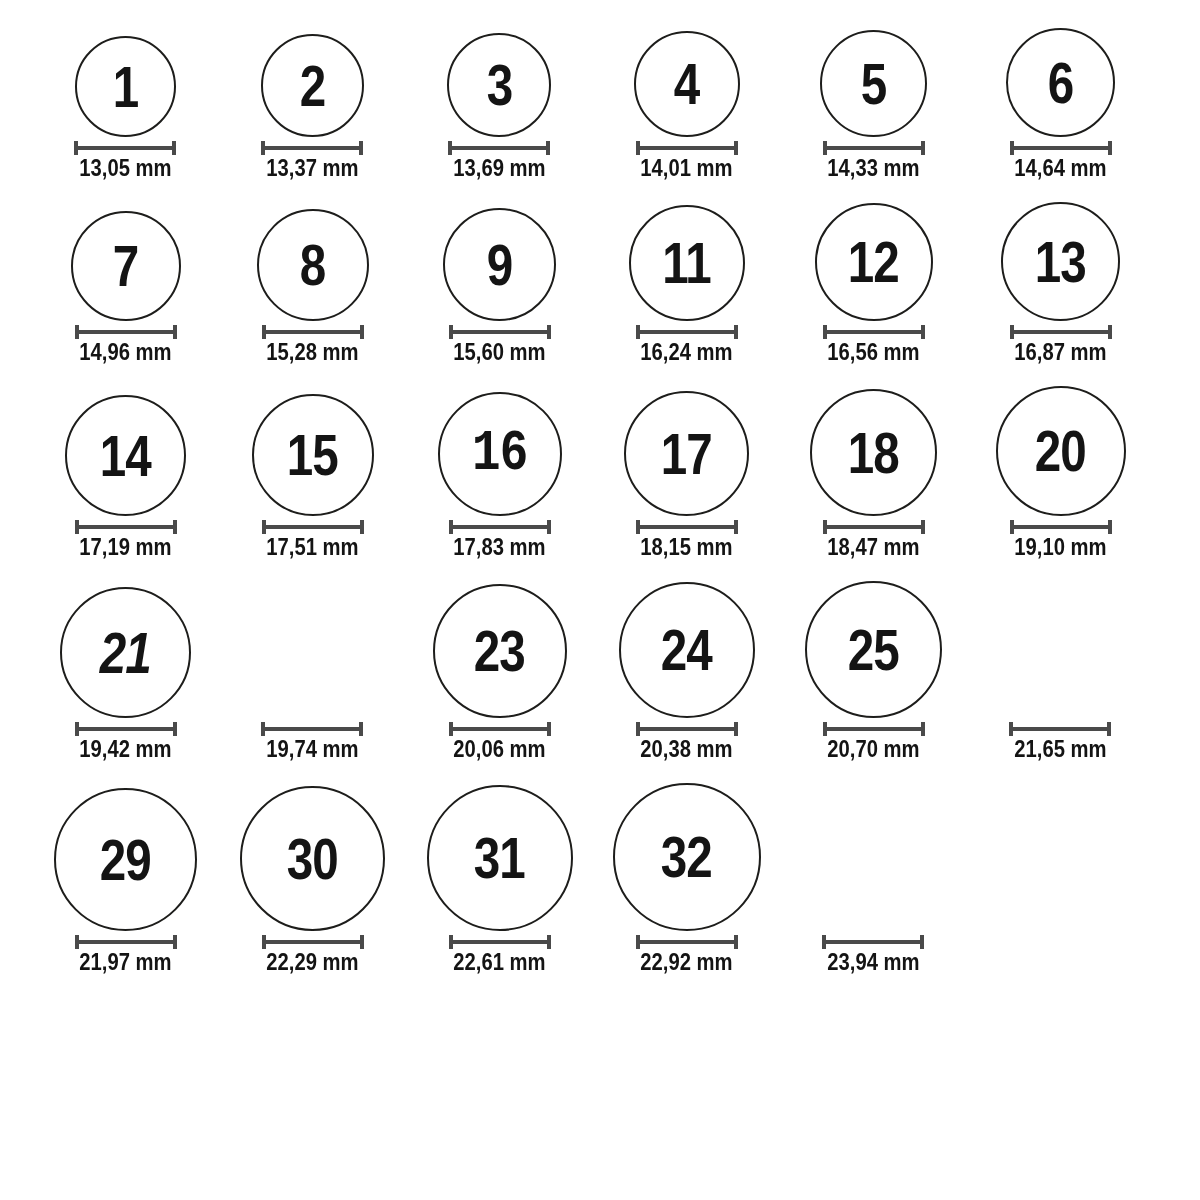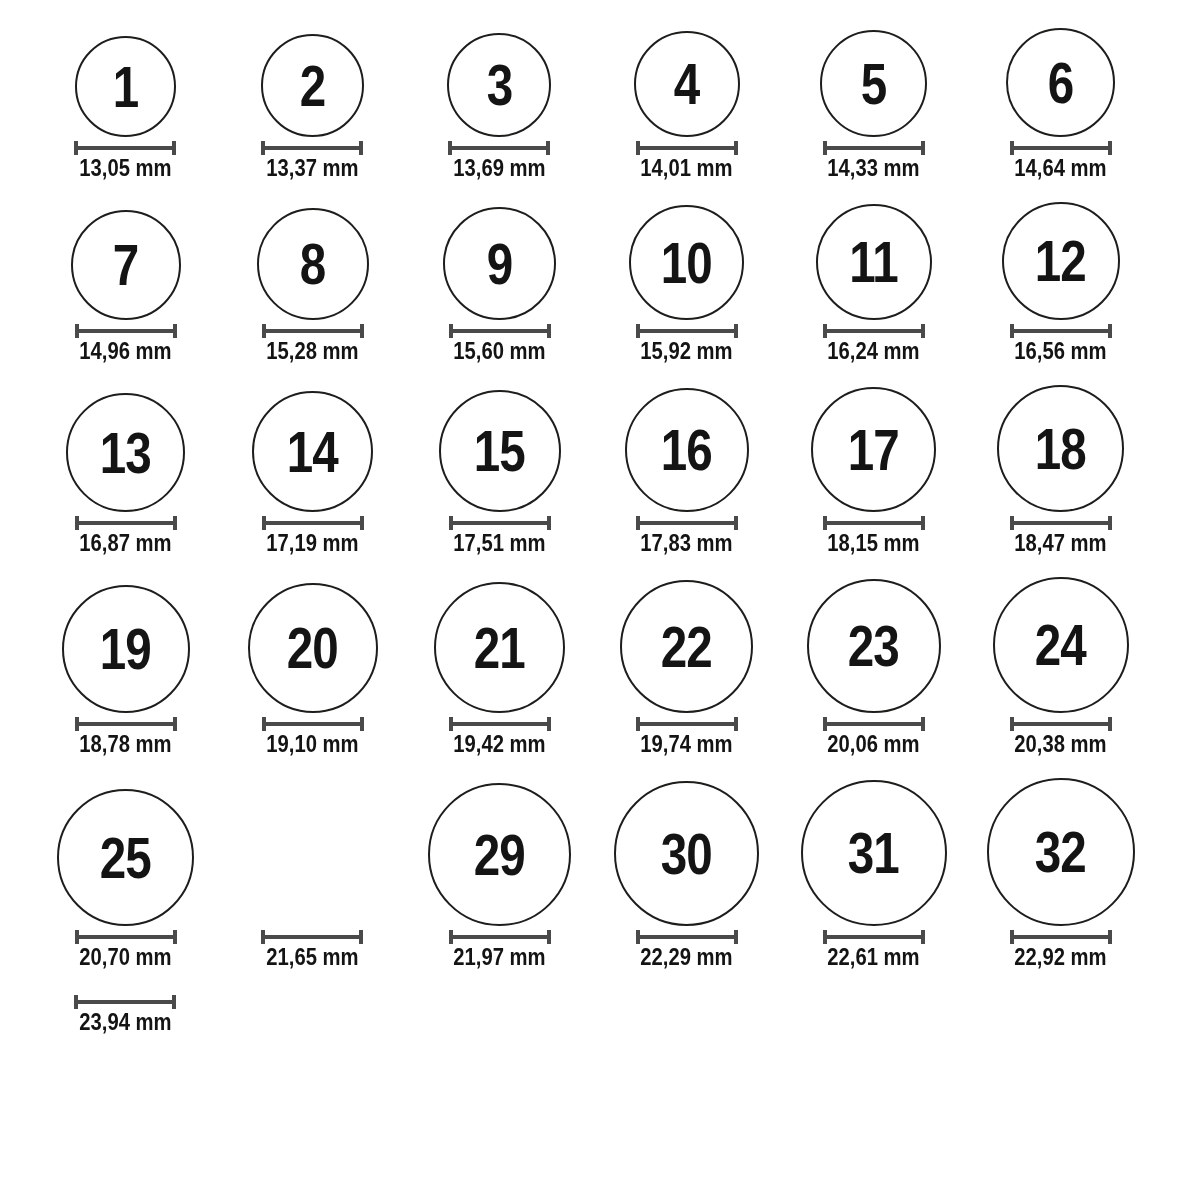--- a/index.html
+++ b/index.html
@@ -156,30 +156,20 @@
         <div class="circle" style="width: 113px; height: 113px; border: 2.5px solid rgb(29, 29, 27);">
           <span class="num" style="color: rgb(20, 20, 20);">9</span>
         </div>
         <div class="dim" style="width: 102px; background: rgb(74, 74, 74);">
           <span class="tick left" style="background: rgb(74, 74, 74);"></span>
           <span class="tick right" style="background: rgb(74, 74, 74);"></span>
         </div>
         <span class="label" style="color: rgb(20, 20, 20);">15,60 mm</span>
       </div>
       <div class="cell">
-        <div class="circle" style="width: 115px; height: 115px; border: 2.5px solid rgb(29, 29, 27);">
-          <span class="num" style="color: rgb(20, 20, 20);">10</span>
-        </div>
-        <div class="dim" style="width: 102px; background: rgb(74, 74, 74);">
-          <span class="tick left" style="background: rgb(74, 74, 74);"></span>
-          <span class="tick right" style="background: rgb(74, 74, 74);"></span>
-        </div>
-        <span class="label" style="color: rgb(20, 20, 20);">15,92 mm</span>
-      </div>
-      <div class="cell">
         <div class="circle" style="width: 116px; height: 116px; border: 2.5px solid rgb(29, 29, 27);">
           <span class="num" style="color: rgb(20, 20, 20);">11</span>
         </div>
         <div class="dim" style="width: 102px; background: rgb(74, 74, 74);">
           <span class="tick left" style="background: rgb(74, 74, 74);"></span>
           <span class="tick right" style="background: rgb(74, 74, 74);"></span>
         </div>
         <span class="label" style="color: rgb(20, 20, 20);">16,24 mm</span>
       </div>
       <div class="cell">
@@ -216,21 +206,21 @@
         <div class="circle" style="width: 122px; height: 122px; border: 2.5px solid rgb(29, 29, 27);">
           <span class="num" style="color: rgb(20, 20, 20);">15</span>
         </div>
         <div class="dim" style="width: 102px; background: rgb(74, 74, 74);">
           <span class="tick left" style="background: rgb(74, 74, 74);"></span>
           <span class="tick right" style="background: rgb(74, 74, 74);"></span>
         </div>
         <span class="label" style="color: rgb(20, 20, 20);">17,51 mm</span>
       </div>
       <div class="cell">
-        <div class="circle" style="width: 124px; height: 124px; border: 2.5px solid rgb(29, 29, 27);">
+        <div class="circle" style="width: 124px; height: 124px; border: 2.5px solid rgb(29, 29, 27); font-family: Liberation Mono, monospace;">
           <span class="num" style="color: rgb(20, 20, 20);">16</span>
         </div>
         <div class="dim" style="width: 102px; background: rgb(74, 74, 74);">
           <span class="tick left" style="background: rgb(74, 74, 74);"></span>
           <span class="tick right" style="background: rgb(74, 74, 74);"></span>
         </div>
         <span class="label" style="color: rgb(20, 20, 20);">17,83 mm</span>
       </div>
       <div class="cell">
         <div class="circle" style="width: 125px; height: 125px; border: 2.5px solid rgb(29, 29, 27);">
@@ -246,53 +236,40 @@
         <div class="circle" style="width: 127px; height: 127px; border: 2.5px solid rgb(29, 29, 27);">
           <span class="num" style="color: rgb(20, 20, 20);">18</span>
         </div>
         <div class="dim" style="width: 102px; background: rgb(74, 74, 74);">
           <span class="tick left" style="background: rgb(74, 74, 74);"></span>
           <span class="tick right" style="background: rgb(74, 74, 74);"></span>
         </div>
         <span class="label" style="color: rgb(20, 20, 20);">18,47 mm</span>
       </div>
       <div class="cell">
-        <div class="circle" style="width: 128px; height: 128px; border: 2.5px solid rgb(29, 29, 27);">
-          <span class="num" style="color: rgb(20, 20, 20);">19</span>
-        </div>
-        <div class="dim" style="width: 102px; background: rgb(74, 74, 74);">
-          <span class="tick left" style="background: rgb(74, 74, 74);"></span>
-          <span class="tick right" style="background: rgb(74, 74, 74);"></span>
-        </div>
-        <span class="label" style="color: rgb(20, 20, 20);">18,78 mm</span>
-      </div>
-      <div class="cell">
         <div class="circle" style="width: 130px; height: 130px; border: 2.5px solid rgb(29, 29, 27);">
           <span class="num" style="color: rgb(20, 20, 20);">20</span>
         </div>
         <div class="dim" style="width: 102px; background: rgb(74, 74, 74);">
           <span class="tick left" style="background: rgb(74, 74, 74);"></span>
           <span class="tick right" style="background: rgb(74, 74, 74);"></span>
         </div>
         <span class="label" style="color: rgb(20, 20, 20);">19,10 mm</span>
       </div>
       <div class="cell">
-        <div class="circle" style="width: 131px; height: 131px; border: 2.5px solid rgb(29, 29, 27);">
+        <div class="circle" style="width: 131px; height: 131px; border: 2.5px solid rgb(29, 29, 27); font-style: italic;">
           <span class="num" style="color: rgb(20, 20, 20);">21</span>
         </div>
         <div class="dim" style="width: 102px; background: rgb(74, 74, 74);">
           <span class="tick left" style="background: rgb(74, 74, 74);"></span>
           <span class="tick right" style="background: rgb(74, 74, 74);"></span>
         </div>
         <span class="label" style="color: rgb(20, 20, 20);">19,42 mm</span>
       </div>
       <div class="cell">
-        <div class="circle" style="width: 133px; height: 133px; border: 2.5px solid rgb(29, 29, 27);">
-          <span class="num" style="color: rgb(20, 20, 20);">22</span>
-        </div>
         <div class="dim" style="width: 102px; background: rgb(74, 74, 74);">
           <span class="tick left" style="background: rgb(74, 74, 74);"></span>
           <span class="tick right" style="background: rgb(74, 74, 74);"></span>
         </div>
         <span class="label" style="color: rgb(20, 20, 20);">19,74 mm</span>
       </div>
       <div class="cell">
         <div class="circle" style="width: 134px; height: 134px; border: 2.5px solid rgb(29, 29, 27);">
           <span class="num" style="color: rgb(20, 20, 20);">23</span>
         </div>

